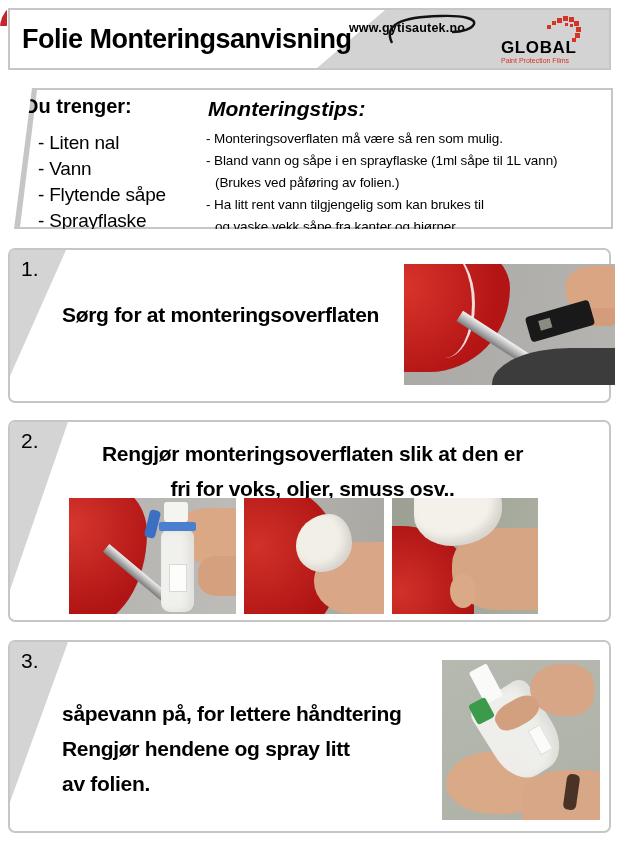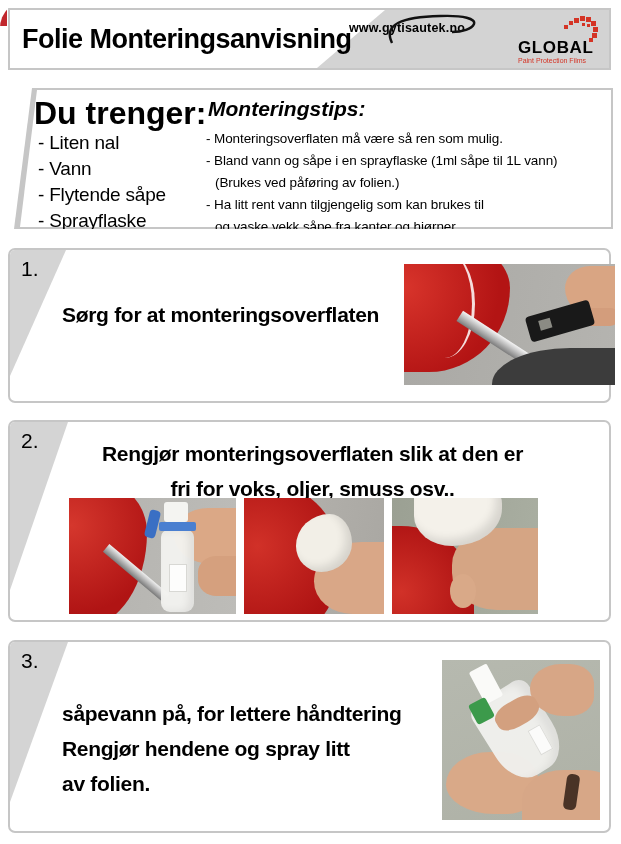--- a/index.html
+++ b/index.html
@@ -15,31 +15,31 @@
   .header-gray{position:absolute;right:0;top:0;width:292px;height:100%;background:#d3d3d3;
                clip-path:polygon(68px 0,100% 0,100% 100%,0 100%);}
   .title{position:absolute;left:12px;top:50%;transform:translateY(-50%);
          font-size:27px;font-weight:bold;letter-spacing:-0.5px;white-space:nowrap;}
   .gytis{position:absolute;left:322px;top:9px;width:150px;text-align:center;}
   .gytis-line{position:relative;font-style:italic;font-weight:bold;font-size:19px;
               letter-spacing:-0.5px;white-space:nowrap;}
   .gytis-line sup{font-size:10px;font-weight:bold;}
   .gytis-swoosh{position:absolute;left:24px;top:-7px;pointer-events:none;}
   .gytis-web{font-weight:bold;font-size:12.5px;margin-top:2px;letter-spacing:0.2px;white-space:nowrap;}
-  .global{position:absolute;right:5px;top:6px;width:86px;}
+  .global{position:absolute;right:22px;top:6px;width:86px;}
   .global-swoosh{position:absolute;right:4px;top:0;}
   .global-name{margin-top:23px;font-size:17px;font-weight:bold;letter-spacing:0.6px;line-height:1;}
   .global-tagline{font-size:7px;color:#d43425;margin-top:1px;white-space:nowrap;}
 
   
   .panel-needs{position:absolute;left:8px;top:88px;width:605px;height:141px;background:#c6c6c6;
                clip-path:polygon(24px 0,100% 0,100% 100%,6px 100%);}
   .panel-needs-inner{position:absolute;inset:2px;background:#fff;
                clip-path:polygon(27px 0,100% 0,100% 100%,10px 100%);}
-  .needs-heading{position:absolute;left:26px;top:7px;font-size:32px;font-weight:bold;}
+  .needs-heading{position:absolute;left:16px;top:7px;font-size:20px;font-weight:bold;}
   .needs-list{position:absolute;left:30px;top:42px;font-size:19px;line-height:26px;letter-spacing:-0.2px;}
   .tips-heading{position:absolute;left:200px;top:9px;font-size:21px;font-weight:bold;font-style:italic;}
   .tips-list{position:absolute;left:198px;top:40px;font-size:13.5px;line-height:22px;letter-spacing:-0.1px;}
   .tip-indent{padding-left:9px;}
 
   
   .step{position:absolute;left:8px;width:599px;background:#fff;border:2px solid #c6c6c6;border-radius:7px;}
   #step1{top:248px;height:151px;}
   #step2{top:420px;height:198px;}
   #step3{top:640px;height:189px;}

